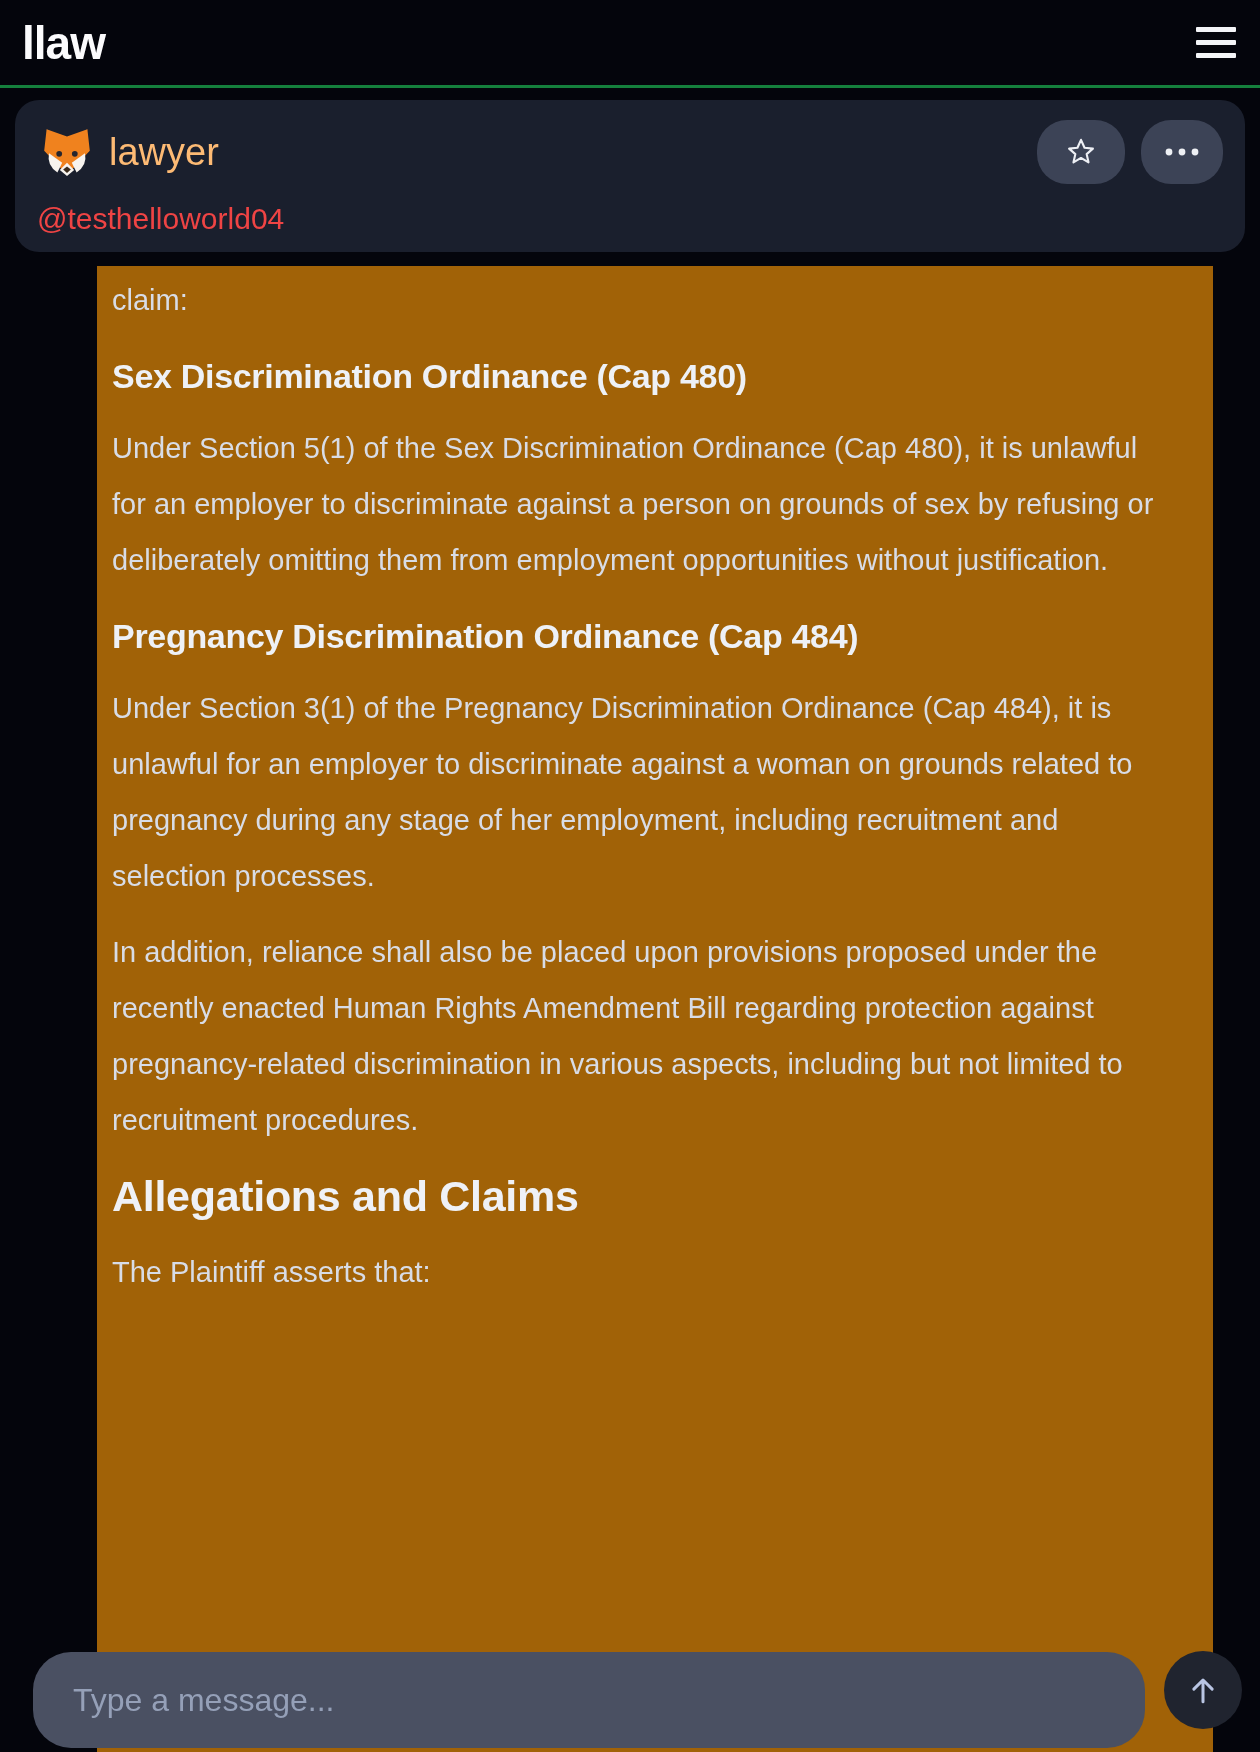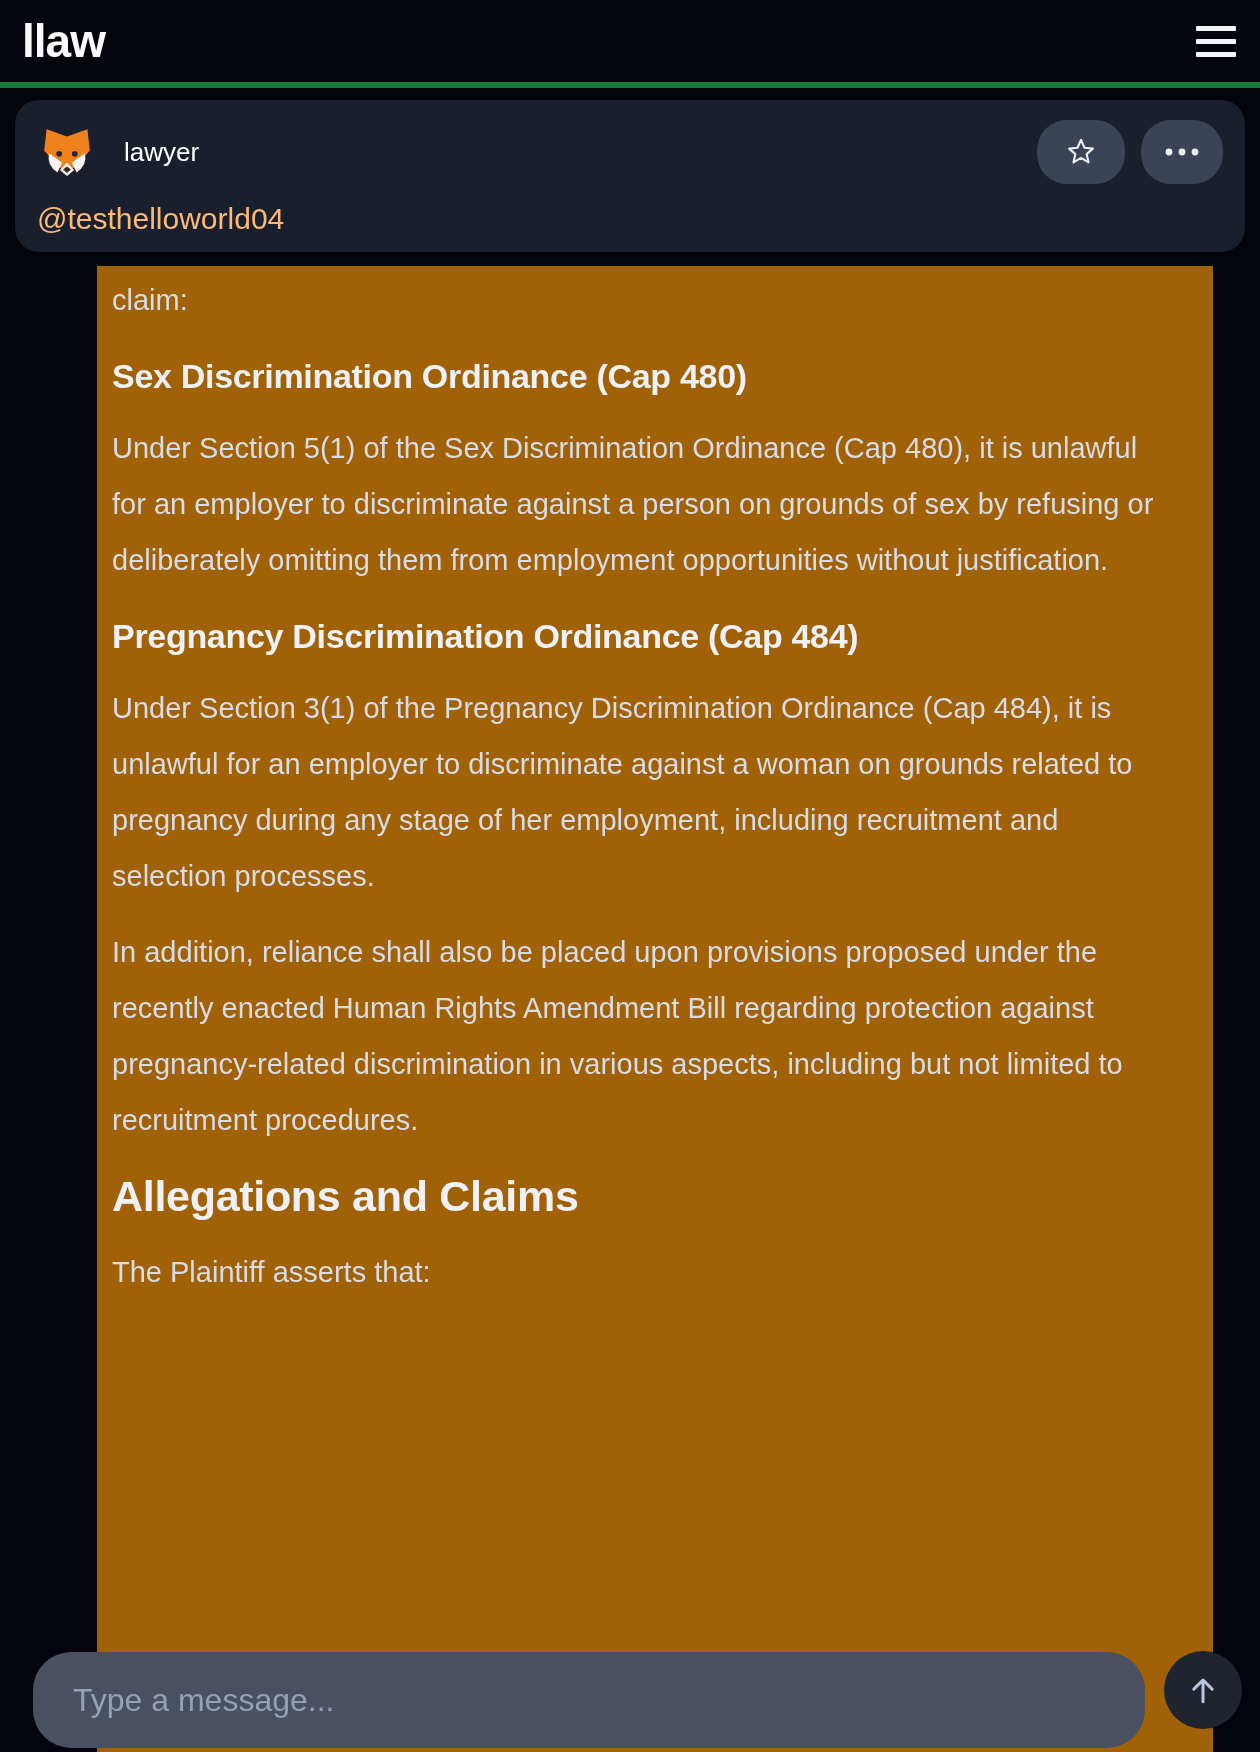--- a/index.html
+++ b/index.html
@@ -10,50 +10,50 @@
     font-family:"Liberation Sans", sans-serif;
     overflow:hidden;
     color:#d8dce6;
   }
 
   
   .app-header {
     position:absolute; top:0; left:0; width:1260px; height:88px;
     display:flex; align-items:center; justify-content:space-between;
     padding:0 22px;
-    border-bottom:6px solid #15803d;
+    border-bottom:3px solid #15803d;
     background:#04050c;
   }
   .logo {
     font-size:46px; font-weight:700; color:#fbfbfd; letter-spacing:-1px;
   }
   .menu-btn {
     background:none; border:none; cursor:pointer;
     display:flex; flex-direction:column; gap:8px; padding:6px 2px;
   }
   .menu-btn span { display:block; width:40px; height:5px; background:#f4f5f8; border-radius:1px; }
 
   
   .profile-card {
     position:absolute; top:100px; left:15px; width:1230px; height:152px;
     background:#1a1f2d; border-radius:24px;
     padding:20px 22px 0 22px;
   }
   .profile-top { display:flex; align-items:center; }
   .avatar { width:48px; height:48px; flex:0 0 auto; margin-left:6px; }
-  .profile-name { font-size:26px; color:#ffffff; margin-left:33px; flex:1 1 auto; }
+  .profile-name { font-size:38px; color:#fdba74; margin-left:18px; flex:1 1 auto; }
   .card-actions { display:flex; gap:16px; align-items:center; }
   .pill-btn {
     border:none; cursor:pointer;
     background:#3c4356; border-radius:30px;
     height:64px; display:flex; align-items:center; justify-content:center;
   }
   .fav-btn { width:88px; }
   .more-btn { width:82px; }
-  .profile-handle { font-size:30px; color:#fdba74; margin-top:18px; }
+  .profile-handle { font-size:30px; color:#ef4444; margin-top:18px; }
 
   
   .message-bubble {
     position:absolute; top:266px; left:97px; width:1116px; height:1668px;
     background:#a16207; overflow:hidden;
     padding:0 42px 0 15px;
     font-size:29px; line-height:56px; color:#d8dce6;
   }
   .message-bubble p.intro { margin-top:6px; }
   .message-bubble p.body-p { margin-top:20px; }

